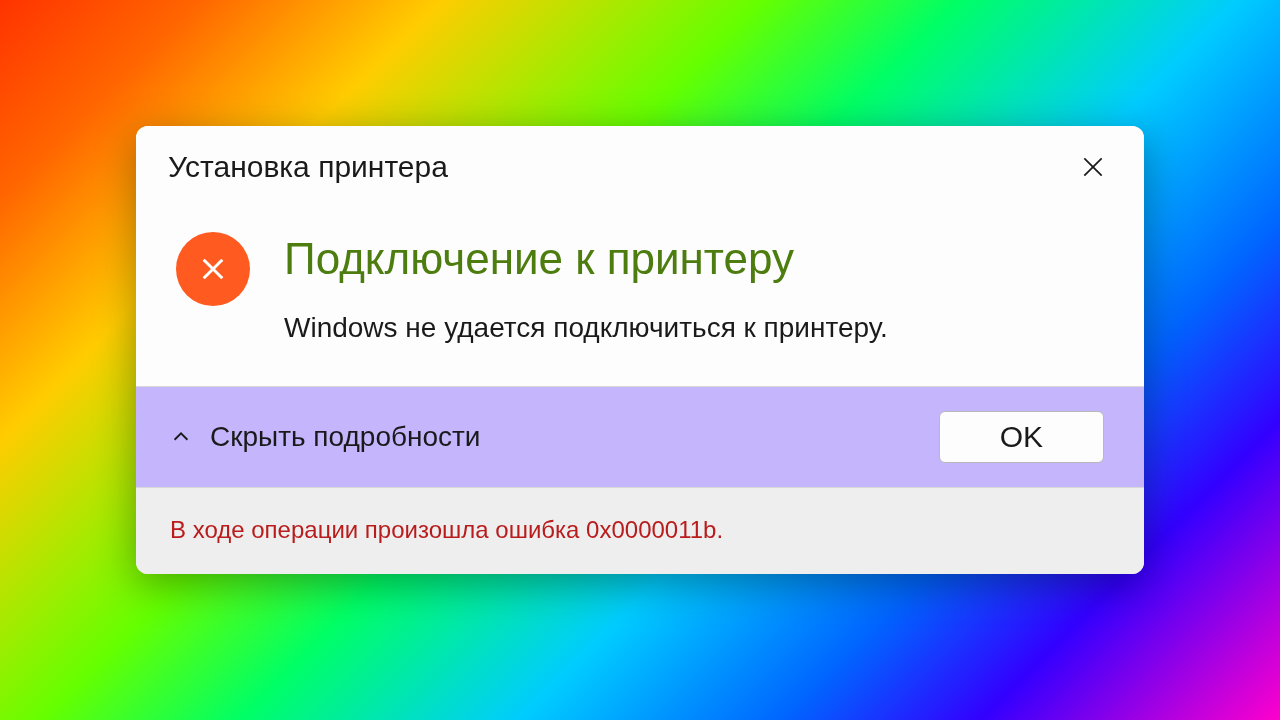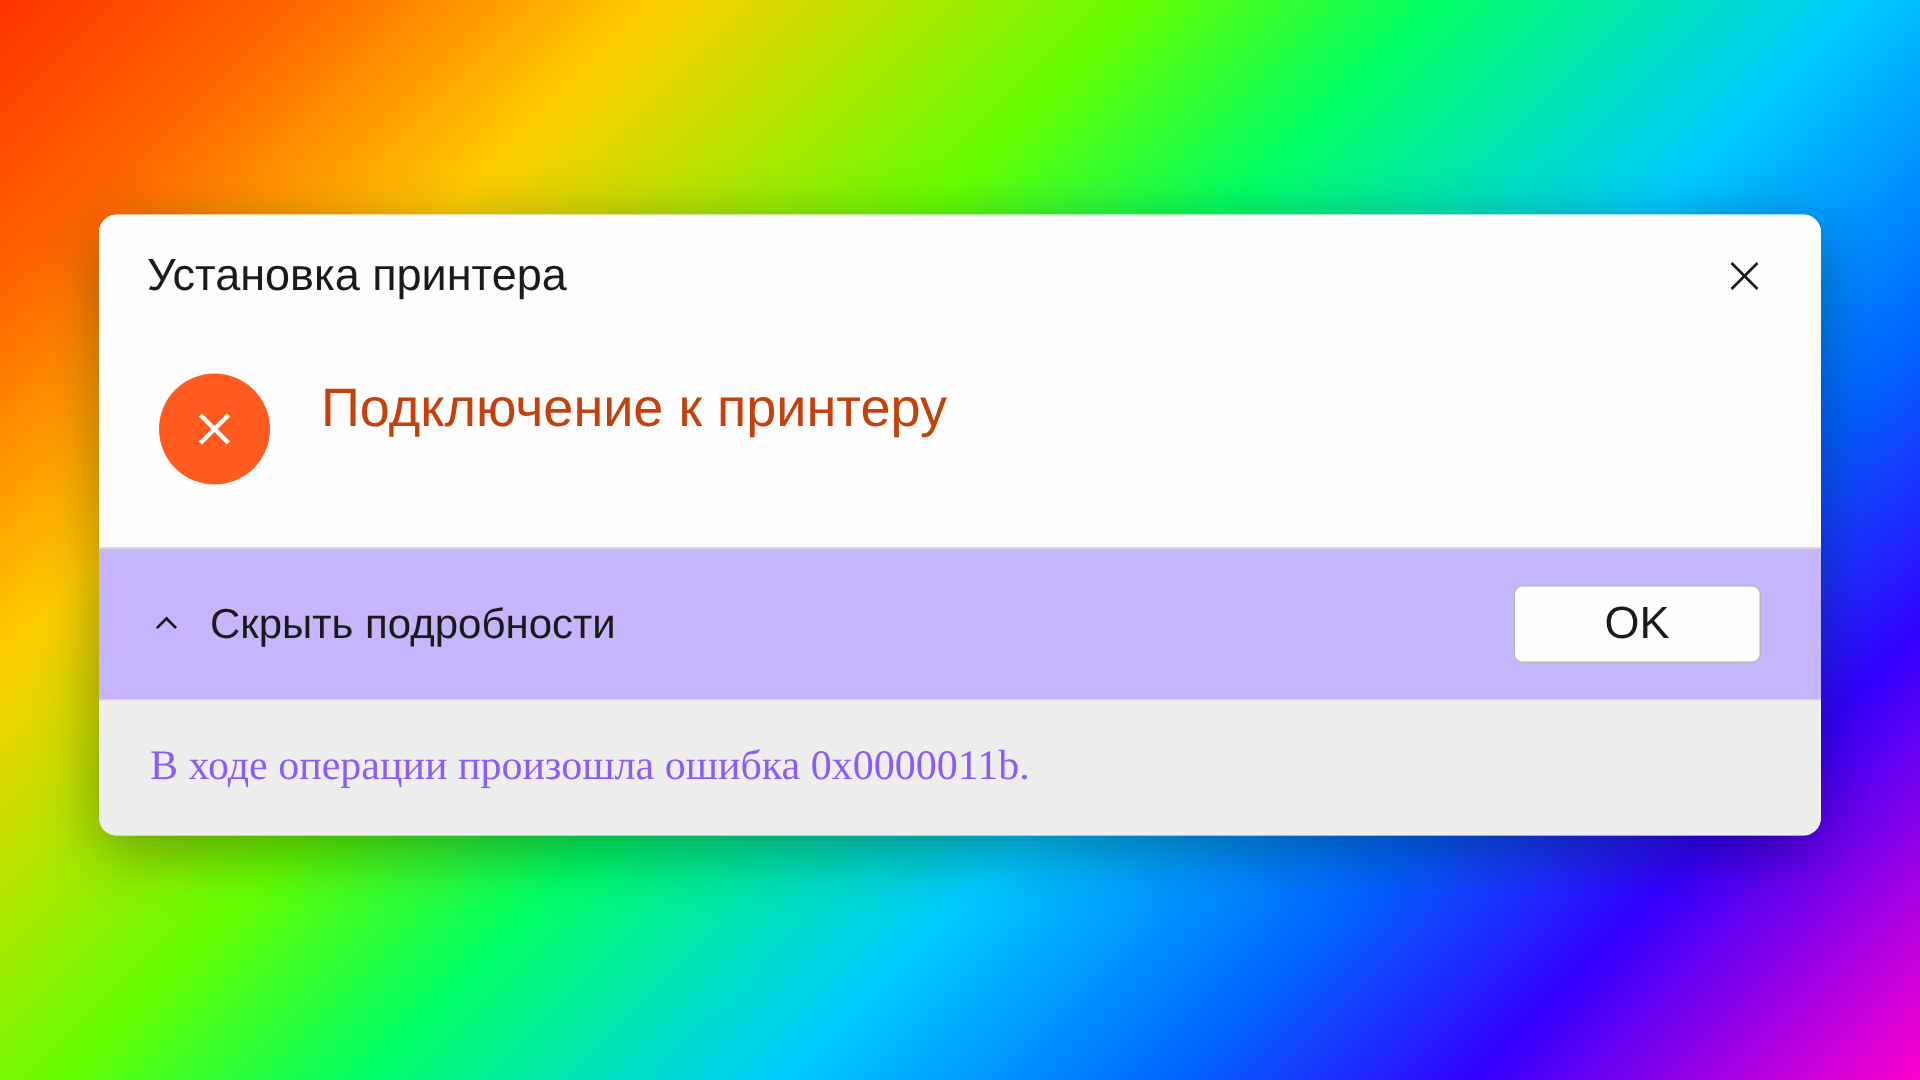--- a/index.html
+++ b/index.html
@@ -20,21 +20,21 @@
         #00ccff 62%, 
         #0066ff 75%, 
         #3300ff 85%, 
         #ff00cc 100%);
       display: flex;
       align-items: center;
       justify-content: center;
       overflow: hidden;
     }
     .dialog {
-      width: 1148px;
+      width: 1008px;
       background: #fafafa;
       border-radius: 12px;
       box-shadow: 0 10px 40px rgba(0,0,0,0.35);
       overflow: hidden;
       position: relative;
       top: -10px;
     }
     .titlebar {
       display: flex;
       align-items: center;
@@ -79,22 +79,22 @@
       margin-top: 4px;
     }
     .error-icon svg {
       width: 32px;
       height: 32px;
     }
     .content-text {
       flex: 1;
     }
     .instruction {
-      font-size: 36px;
-      color: #c2410c;
+      font-size: 44px;
+      color: #4d7c0f;
       font-weight: 400;
       margin-bottom: 28px;
       margin-top: 6px;
     }
     .description {
       font-size: 28px;
       color: #1a1a1a;
       font-weight: 400;
     }
     .footer-area {
@@ -131,23 +131,22 @@
       color: #1a1a1a;
       cursor: pointer;
       font-family: inherit;
     }
     .details-area {
       background: #eeeeee;
       border-top: 1px solid #d8d8d8;
       padding: 28px 34px 30px 34px;
     }
     .error-code {
-      font-size: 28px;
-      color: #8b5cf6;
-      font-family: Liberation Serif, serif;
+      font-size: 24px;
+      color: #b91c1c;
     }
   </style>
 </head>
 <body>
 
 <div class="dialog">
 
   <div class="titlebar">
     <div class="titlebar-text">Установка принтера</div>
     <div class="close-btn">
@@ -160,20 +159,21 @@
 
   <div class="content-area">
     <div class="error-icon">
       <svg viewBox="0 0 24 24" fill="none" stroke="#ffffff" stroke-width="2.2">
         <line x1="5" y1="5" x2="19" y2="19"></line>
         <line x1="19" y1="5" x2="5" y2="19"></line>
       </svg>
     </div>
     <div class="content-text">
       <div class="instruction">Подключение к принтеру</div>
+      <div class="description">Windows не удается подключиться к принтеру.</div>
     </div>
   </div>
 
   <div class="footer-area">
     <div class="details-toggle">
       <div class="chevron">
         <svg viewBox="0 0 24 24" fill="none" stroke="#1a1a1a" stroke-width="2">
           <polyline points="5,15 12,8 19,15"></polyline>
         </svg>
       </div>

